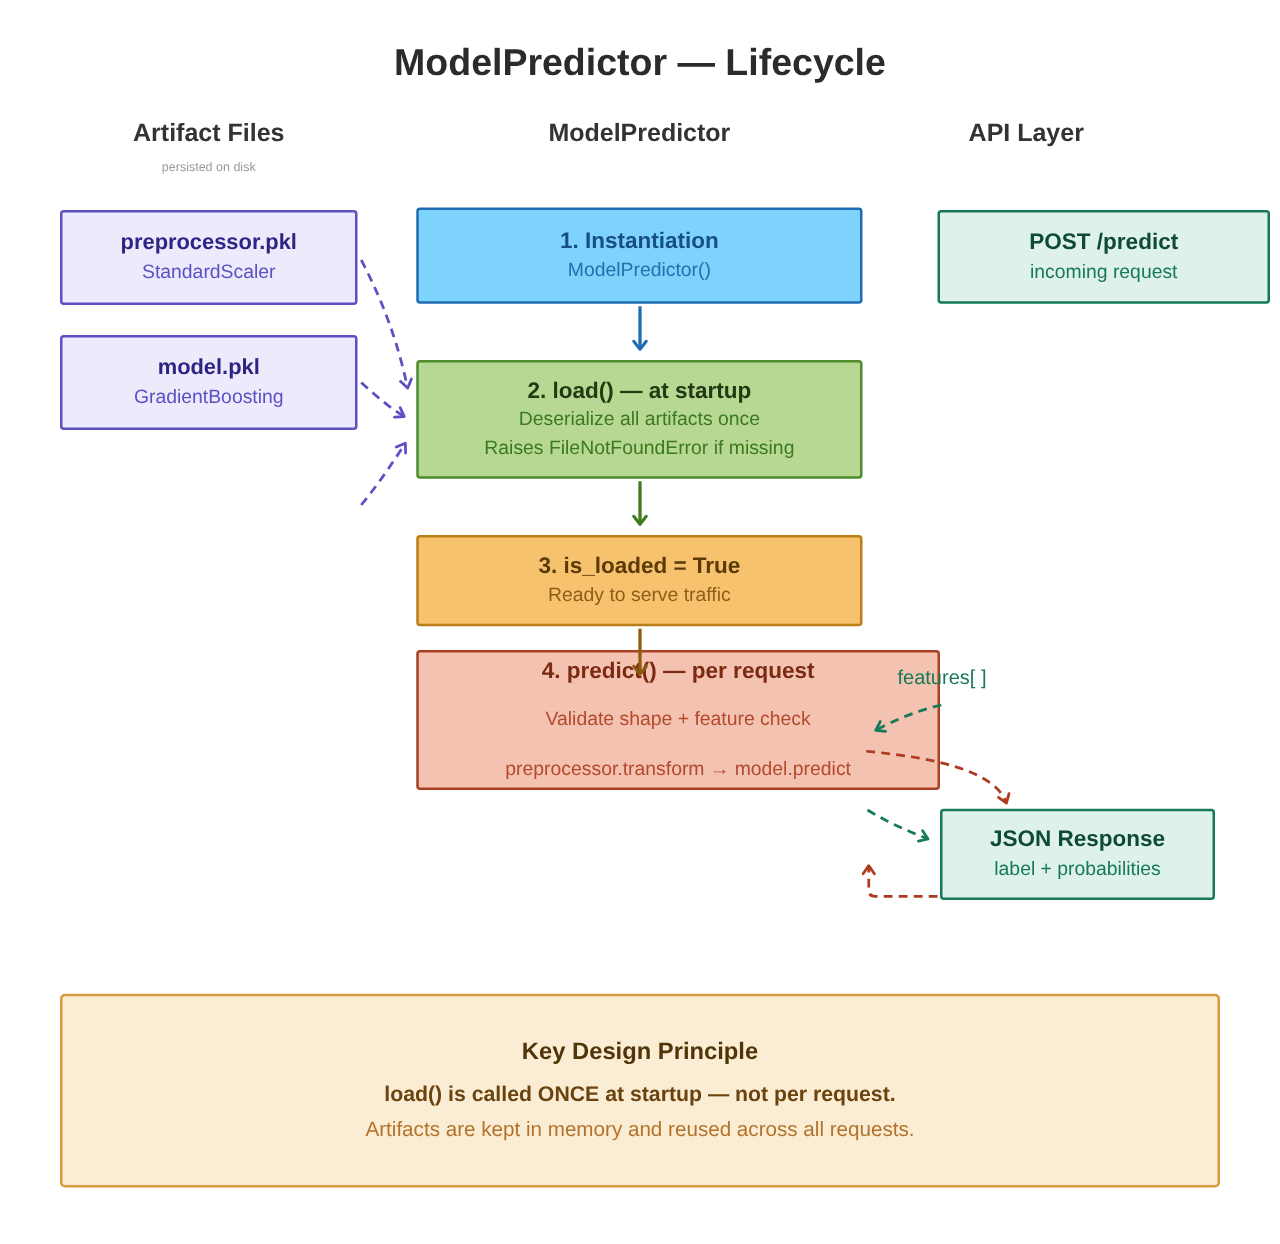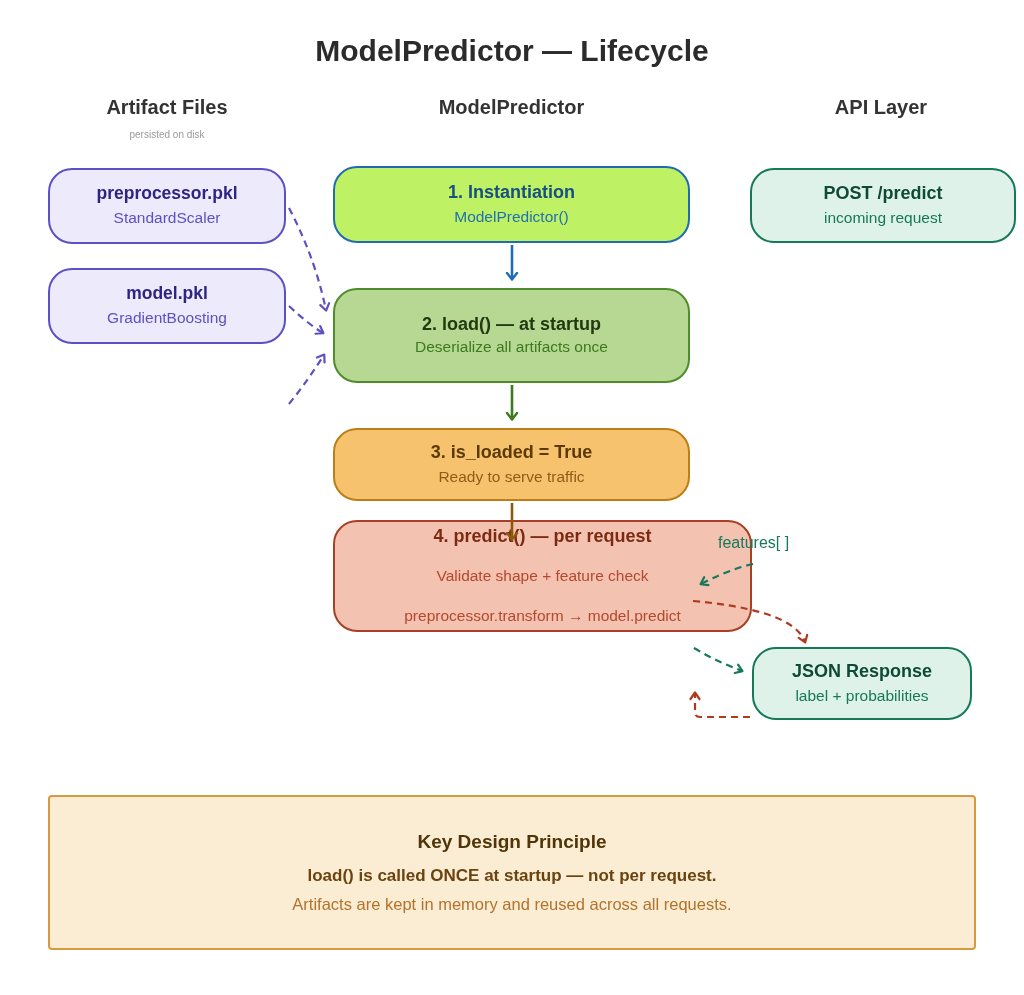--- a/index.html
+++ b/index.html
@@ -18,32 +18,32 @@
   }
   .col-header {
     position:absolute; text-align:center; font-size:20px; font-weight:bold; color:#333333;
   }
   .col-subheader {
     position:absolute; text-align:center; font-size:10px; color:#9a9a9a;
   }
 
   .box {
     position:absolute; box-sizing:border-box;
-    border-radius:24px; border:2.5px solid;
+    border-radius:3px; border:2.5px solid;
     display:flex; flex-direction:column; align-items:center; justify-content:center;
     text-align:center; gap:5px; padding:4px 8px;
   }
   .box .bt { font-weight:bold; font-size:18px; line-height:1.15; }
   .box .bs { font-size:15.5px; line-height:1.3; }
 
   .artifact { background:#eceafb; border-color:#5b51c5; }
   .artifact .bt { color:#2e2483; font-size:17.5px; }
   .artifact .bs { color:#5b51c5; }
 
-  .step1 { background:#bef264; border-color:#1f6cb3; }
+  .step1 { background:#7dd3fc; border-color:#1f6cb3; }
   .step1 .bt { color:#174f82; }
   .step1 .bs { color:#2270b0; }
 
   .step2 { background:#b7d893; border-color:#4e8c2c; }
   .step2 .bt { color:#223a11; }
   .step2 .bs { color:#3c7a1e; }
 
   .step3 { background:#f6c26e; border-color:#bc7e17; }
   .step3 .bt { color:#5c3a07; }
   .step3 .bs { color:#8f5d18; }
@@ -75,39 +75,40 @@
 
 <div id="canvas">
 
   <div class="page-title">ModelPredictor — Lifecycle</div>
 
   <div class="col-header" style="left:48px; top:96px; width:238px;">Artifact Files</div>
   <div class="col-subheader" style="left:48px; top:129px; width:238px;">persisted on disk</div>
 
   <div class="col-header" style="left:333px; top:96px; width:357px;">ModelPredictor</div>
 
-  <div class="col-header" style="left:770px; top:96px; width:222px;">API Layer</div>
+  <div class="col-header" style="left:710px; top:96px; width:222px;">API Layer</div>
 
   <div class="box artifact" style="left:48px; top:168px; width:238px; height:76px;">
     <div class="bt">preprocessor.pkl</div>
     <div class="bs">StandardScaler</div>
   </div>
   <div class="box artifact" style="left:48px; top:268px; width:238px; height:76px;">
     <div class="bt">model.pkl</div>
     <div class="bs">GradientBoosting</div>
   </div>
 
   <div class="box step1" style="left:333px; top:166px; width:357px; height:77px;">
     <div class="bt">1. Instantiation</div>
     <div class="bs">ModelPredictor()</div>
   </div>
 
   <div class="box step2" style="left:333px; top:288px; width:357px; height:95px; gap:3px;">
     <div class="bt">2. load() — at startup</div>
     <div class="bs">Deserialize all artifacts once</div>
+    <div class="bs">Raises FileNotFoundError if missing</div>
   </div>
 
   <div class="box step3" style="left:333px; top:428px; width:357px; height:73px;">
     <div class="bt">3. is_loaded = True</div>
     <div class="bs">Ready to serve traffic</div>
   </div>
 
   <div class="box step4" style="left:333px; top:520px; width:419px; height:112px; gap:20px;">
     <div class="bt">4. predict() — per request</div>
     <div class="bs">Validate shape + feature check</div>

